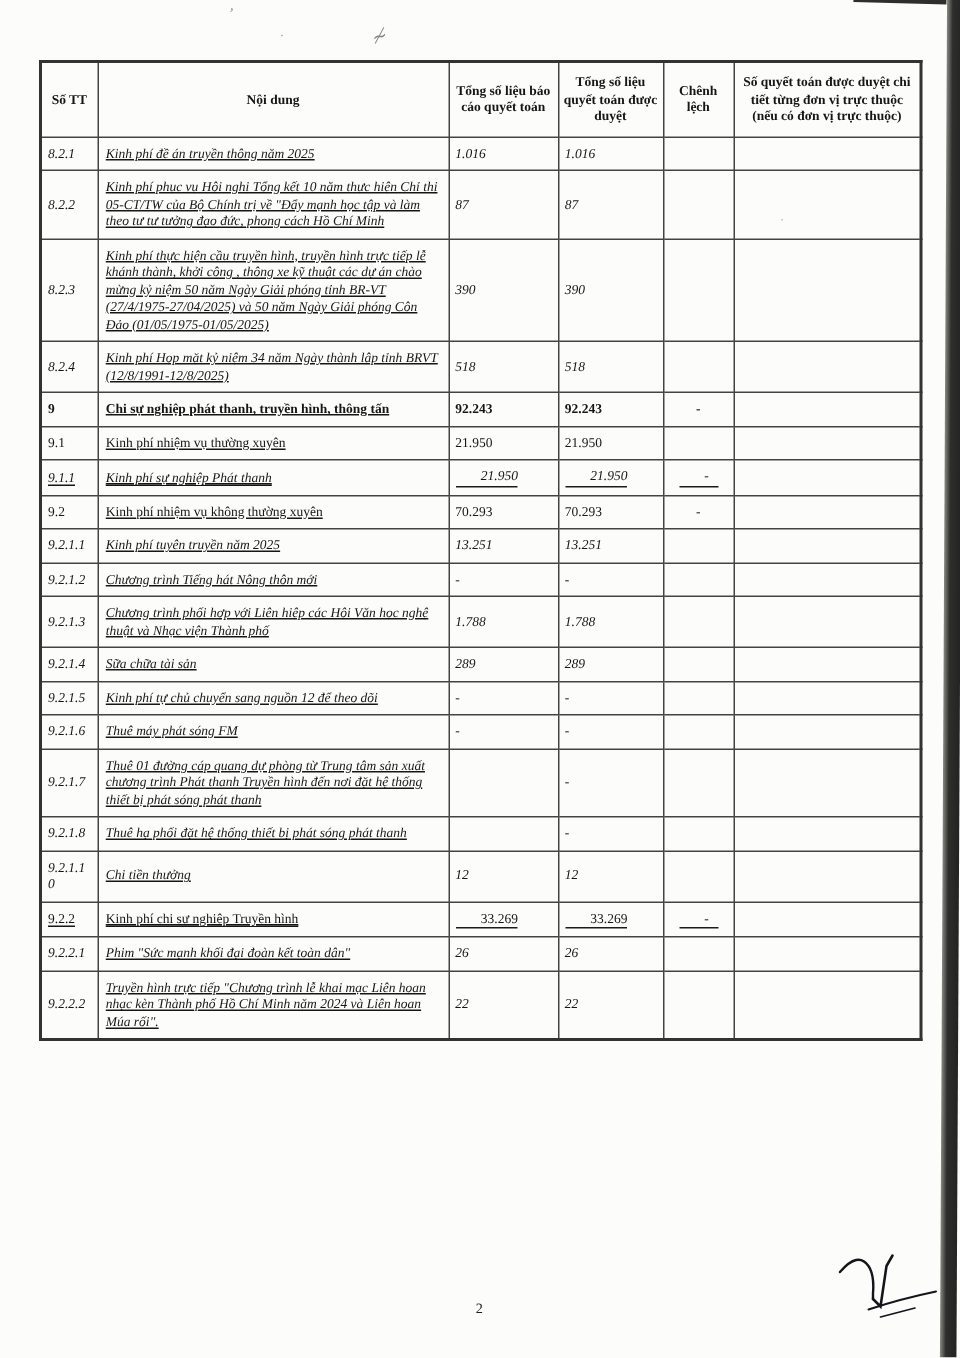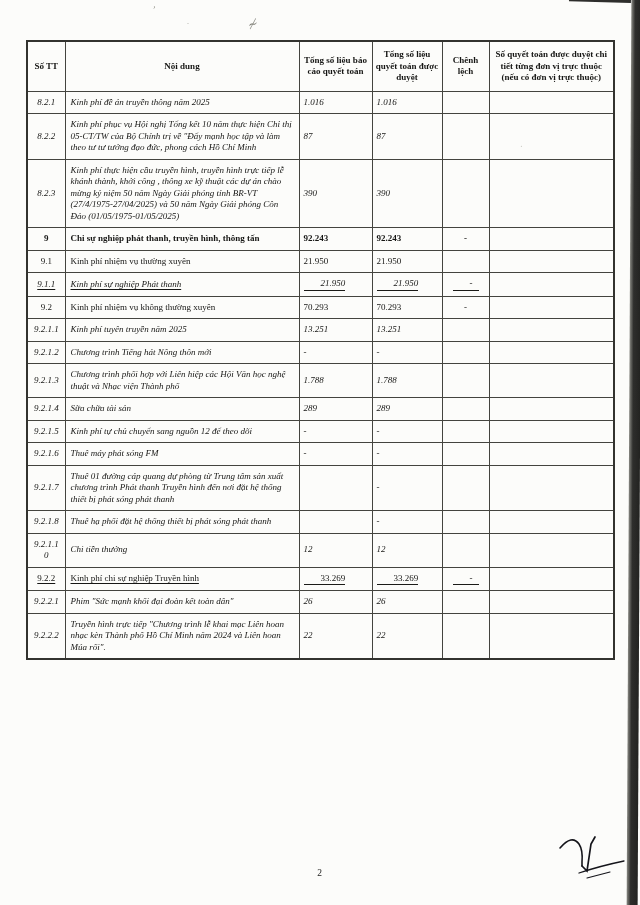--- a/index.html
+++ b/index.html
@@ -32,22 +32,22 @@
     border:2px solid #33332f;
   }
   td,th{
     border:1px solid #44443f;
     padding:5px 4px;
     font-size:9px;line-height:11.5px;
     vertical-align:middle;
     word-wrap:break-word;
   }
   th{font-weight:bold;text-align:center;padding:7px 3px;}
-  .c-id{text-align:center;}
-  .c-label{text-align:left;padding-left:5px;}
+  .c-id{}
+  .c-label{text-align:left;padding-left:5px;text-decoration:underline;}
   .c-num{padding-right:9px;}
   .c-diff{text-align:center;}
   .c-detail{}
   tr.s-italic td{font-style:italic;}
   tr.s-bold td{font-weight:bold;}
   tr.s-u .cell-text{text-decoration:underline;text-decoration-thickness:1px;text-underline-offset:2px;}
   .num-u{border-bottom:1px solid #1b1b18;padding-left:17px;display:inline-block;}
   .diff-u{border-bottom:1px solid #1b1b18;padding:0 6px 0 17px;display:inline-block;}
   
   .page-number{
@@ -104,20 +104,28 @@
         <td class="c-detail"></td>
       </tr>
       <tr class="s-italic">
         <td class="c-id"><span class="cell-text">8.2.3</span></td>
         <td class="c-label"><span class="cell-text">Kinh phí thực hiện cầu truyền hình, truyền hình trực tiếp lễ khánh thành, khởi công , thông xe kỹ thuật các dự án chào mừng kỷ niệm 50 năm Ngày Giải phóng tỉnh BR-VT (27/4/1975-27/04/2025) và 50 năm Ngày Giải phóng Côn Đảo (01/05/1975-01/05/2025)</span></td>
         <td class="c-num">390</td>
         <td class="c-num">390</td>
         <td class="c-diff"></td>
         <td class="c-detail"></td>
       </tr>
+      <tr class="s-italic">
+        <td class="c-id"><span class="cell-text">8.2.4</span></td>
+        <td class="c-label"><span class="cell-text">Kinh phí Họp mặt kỷ niệm 34 năm Ngày thành lập tỉnh BRVT (12/8/1991-12/8/2025)</span></td>
+        <td class="c-num">518</td>
+        <td class="c-num">518</td>
+        <td class="c-diff"></td>
+        <td class="c-detail"></td>
+      </tr>
       <tr class="s-bold">
         <td class="c-id"><span class="cell-text">9</span></td>
         <td class="c-label"><span class="cell-text">Chi sự nghiệp phát thanh, truyền hình, thông tấn</span></td>
         <td class="c-num">92.243</td>
         <td class="c-num">92.243</td>
         <td class="c-diff">-</td>
         <td class="c-detail"></td>
       </tr>
       <tr class="">
         <td class="c-id"><span class="cell-text">9.1</span></td>

